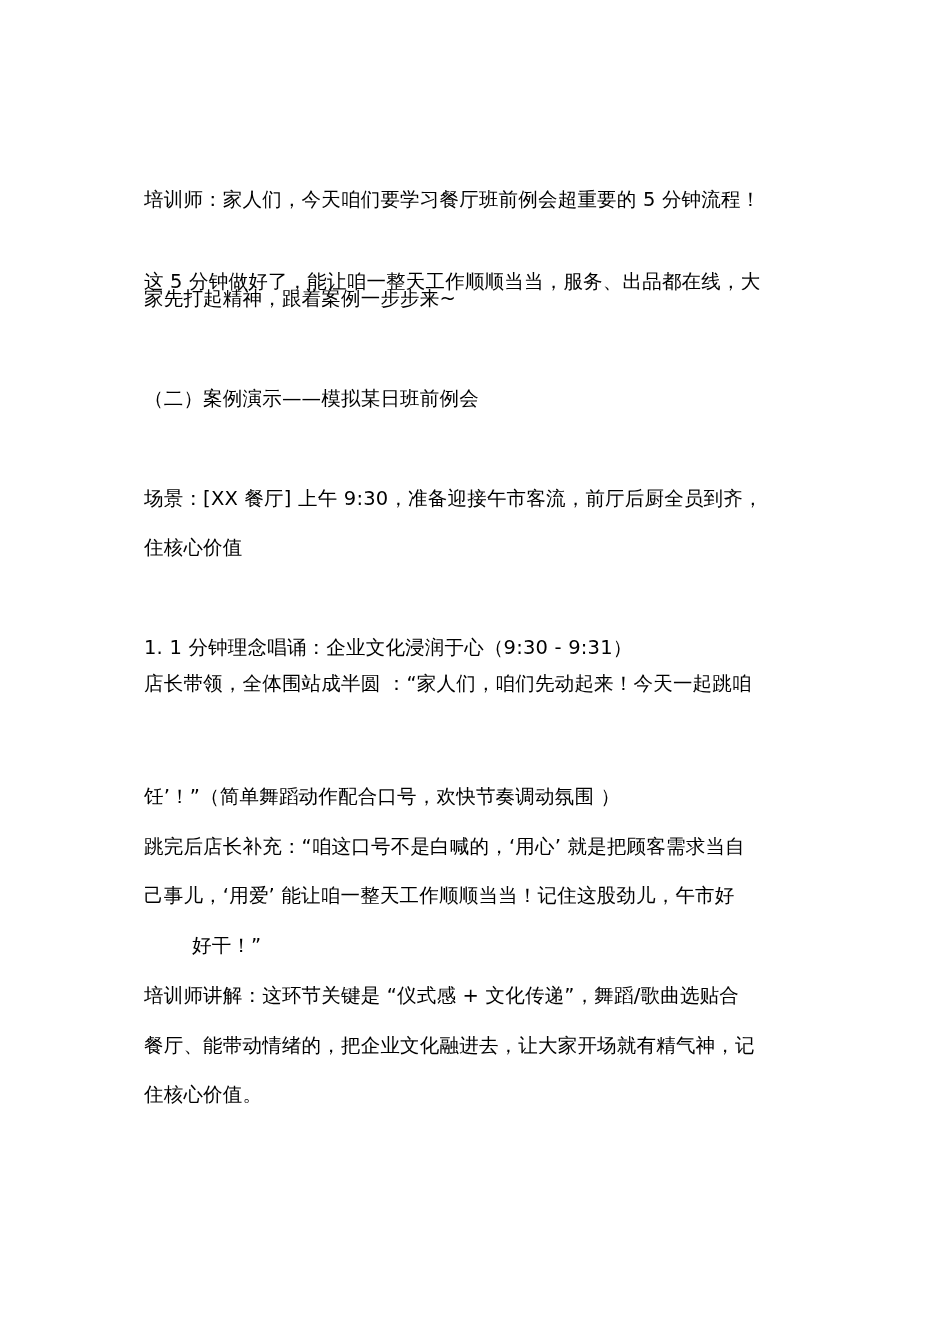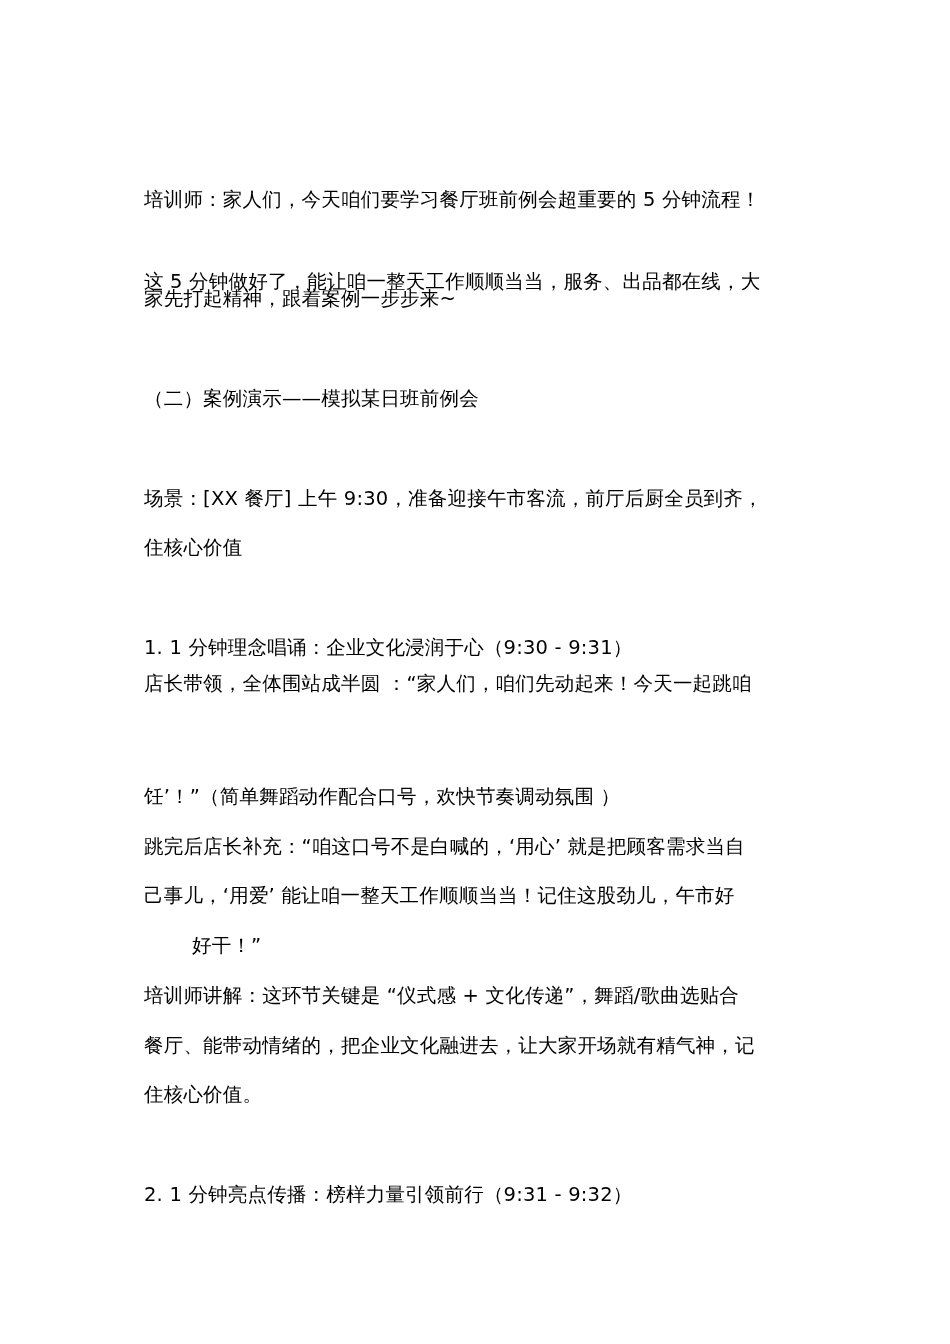--- a/index.html
+++ b/index.html
@@ -51,15 +51,14 @@
   <div class="line" style="top:636px;">1. 1 分钟理念唱诵：企业文化浸润于心（9:30 - 9:31）</div>
   <div class="line" style="top:672px;">店长带领，全体围站成半圆 ：“家人们，咱们先动起来！今天一起跳咱</div>
   <div class="line" style="top:785px;">饪’！”（简单舞蹈动作配合口号，欢快节奏调动氛围 ）</div>
   <div class="line" style="top:835px;">跳完后店长补充：“咱这口号不是白喊的，‘用心’ 就是把顾客需求当自</div>
   <div class="line" style="top:884px;">己事儿，‘用爱’ 能让咱一整天工作顺顺当当！记住这股劲儿，午市好</div>
   <div class="line" style="top:934px;margin-left:48px;">好干！”</div>
   <div class="line" style="top:1034px;">餐厅、能带动情绪的，把企业文化融进去，让大家开场就有精气神，记</div>
   <div class="line" style="top:984px;">培训师讲解：这环节关键是 “仪式感 + 文化传递”，舞蹈/歌曲选贴合</div>
   <div class="line" style="top:1083px;">住核心价值。</div>
 
-  <div class="line" style="top:1183px;">2. 1 分钟亮点传播：榜样力量引领前行（9:31 - 9:32）</div>
 
 </div>
 
 </body></html>

